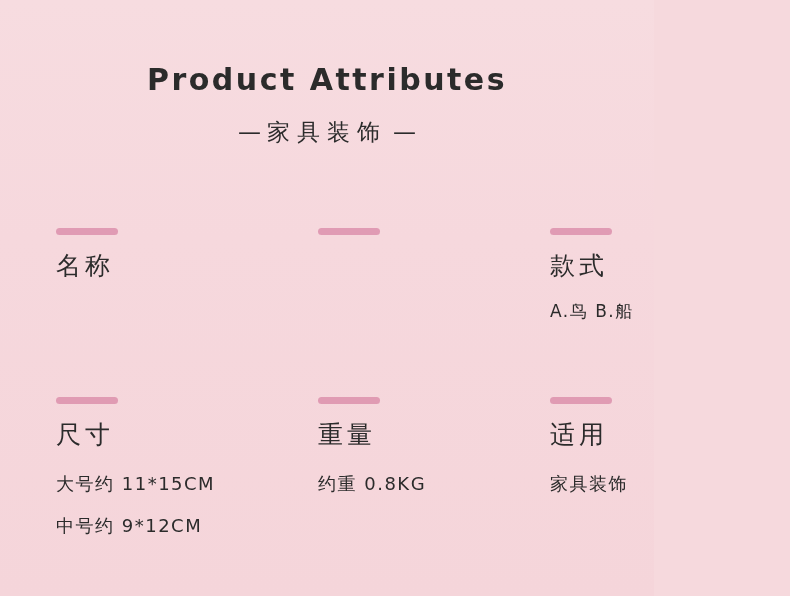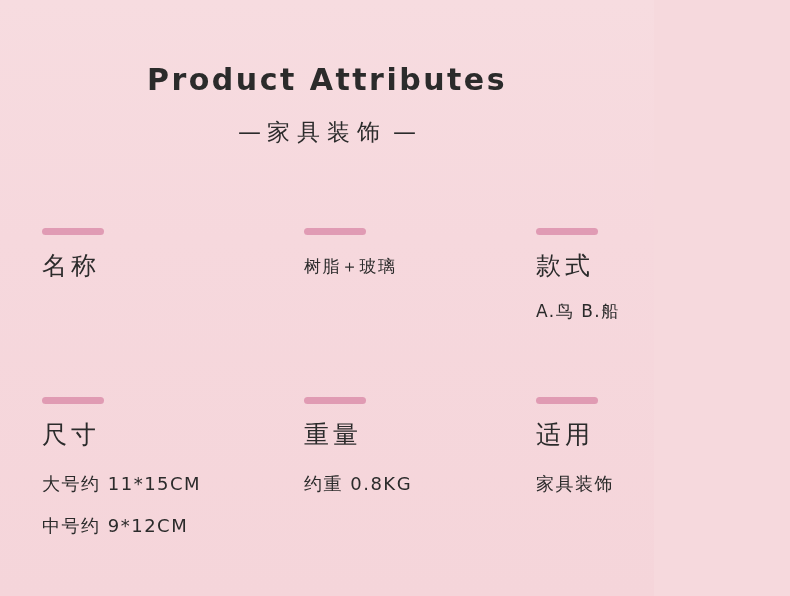--- a/index.html
+++ b/index.html
@@ -42,21 +42,21 @@
     letter-spacing: 0;
     padding: 0 6px;
   }
   .grid {
     position: absolute;
     top: 228px;
     left: 0;
     width: 790px;
     display: grid;
     grid-template-columns: 262px 232px 262px;
-    padding-left: 42px;
+    padding-left: 56px;
     box-sizing: border-box;
     row-gap: 76px;
   }
   .cell {
     position: relative;
   }
   .bar {
     width: 62px;
     height: 7px;
     border-radius: 4px;
@@ -109,23 +109,20 @@
 
   <div class="grid">
 
     <div class="cell">
       <div class="bar"></div>
       <div class="cell-title">名称</div>
     </div>
 
     <div class="cell">
       <div class="bar"></div>
-      <div class="cell-lines">
-        <div class="cell-line">树脂＋玻璃</div>
-      </div>
     </div>
 
     <div class="cell">
       <div class="bar"></div>
       <div class="cell-title">款式</div>
       <div class="cell-lines">
         <div class="cell-line">A.鸟  B.船</div>
       </div>
     </div>
 

